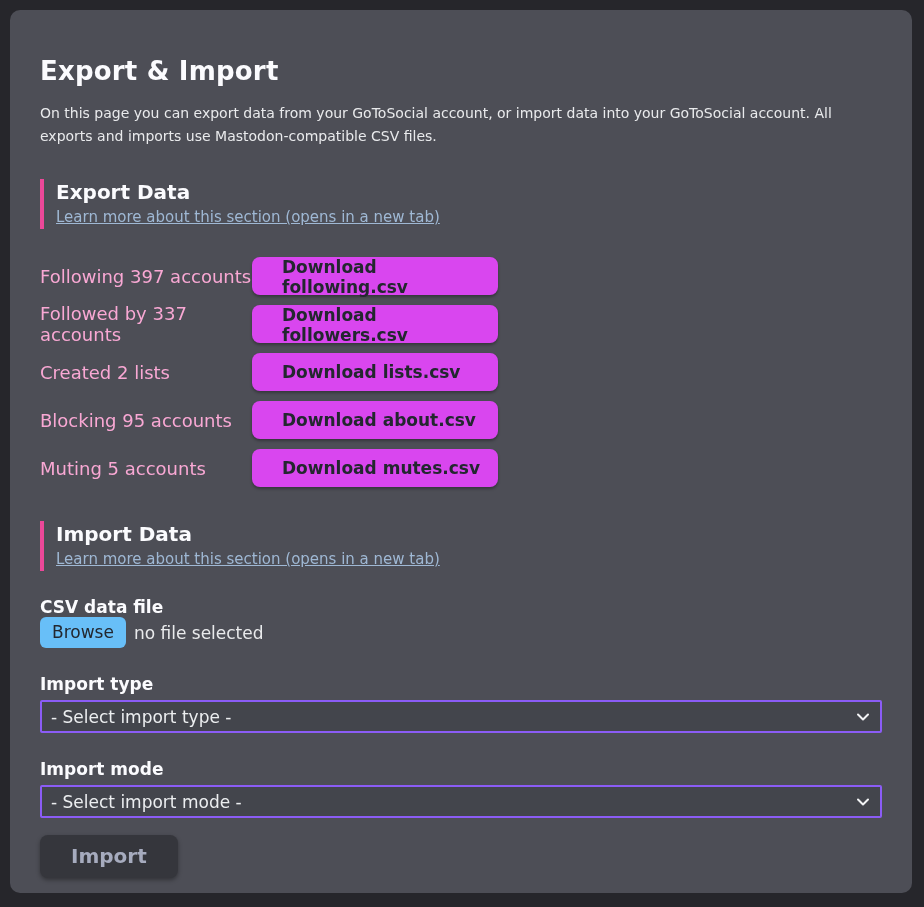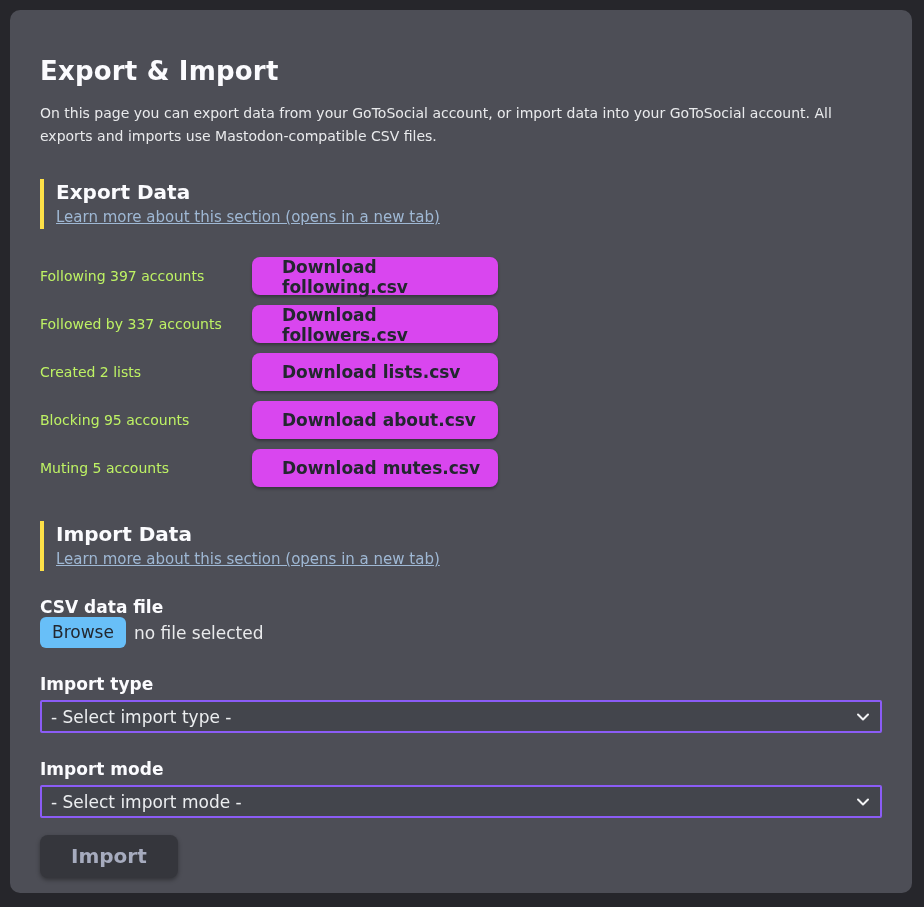--- a/index.html
+++ b/index.html
@@ -27,21 +27,21 @@
   }
   p.page-desc {
     margin: 16px 0 0 0;
     font-size: 14px;
     line-height: 1.62;
     color: #e9eaec;
     max-width: 860px;
   }
   .section-head {
     margin-top: 32px;
-    border-left: 4px solid #fde047;
+    border-left: 4px solid #ec4899;
     padding: 1px 0 3px 12px;
   }
   .section-head h2 {
     margin: 0;
     font-size: 20px;
     font-weight: 700;
     color: #fbfbfe;
   }
   a.learn-more {
     display: inline-block;
@@ -53,22 +53,22 @@
   }
   .export-rows { margin-top: 28px; }
   .export-row {
     display: flex;
     align-items: center;
     height: 38px;
     margin-bottom: 10px;
   }
   .row-label {
     width: 212px;
-    font-size: 14px;
-    color: #bef264;
+    font-size: 18px;
+    color: #f9a8d4;
   }
   .dl-btn {
     width: 246px;
     height: 38px;
     border: none;
     border-radius: 8px;
     background: #d946ef;
     color: #23272f;
     font-family: inherit;
     font-size: 17px;

